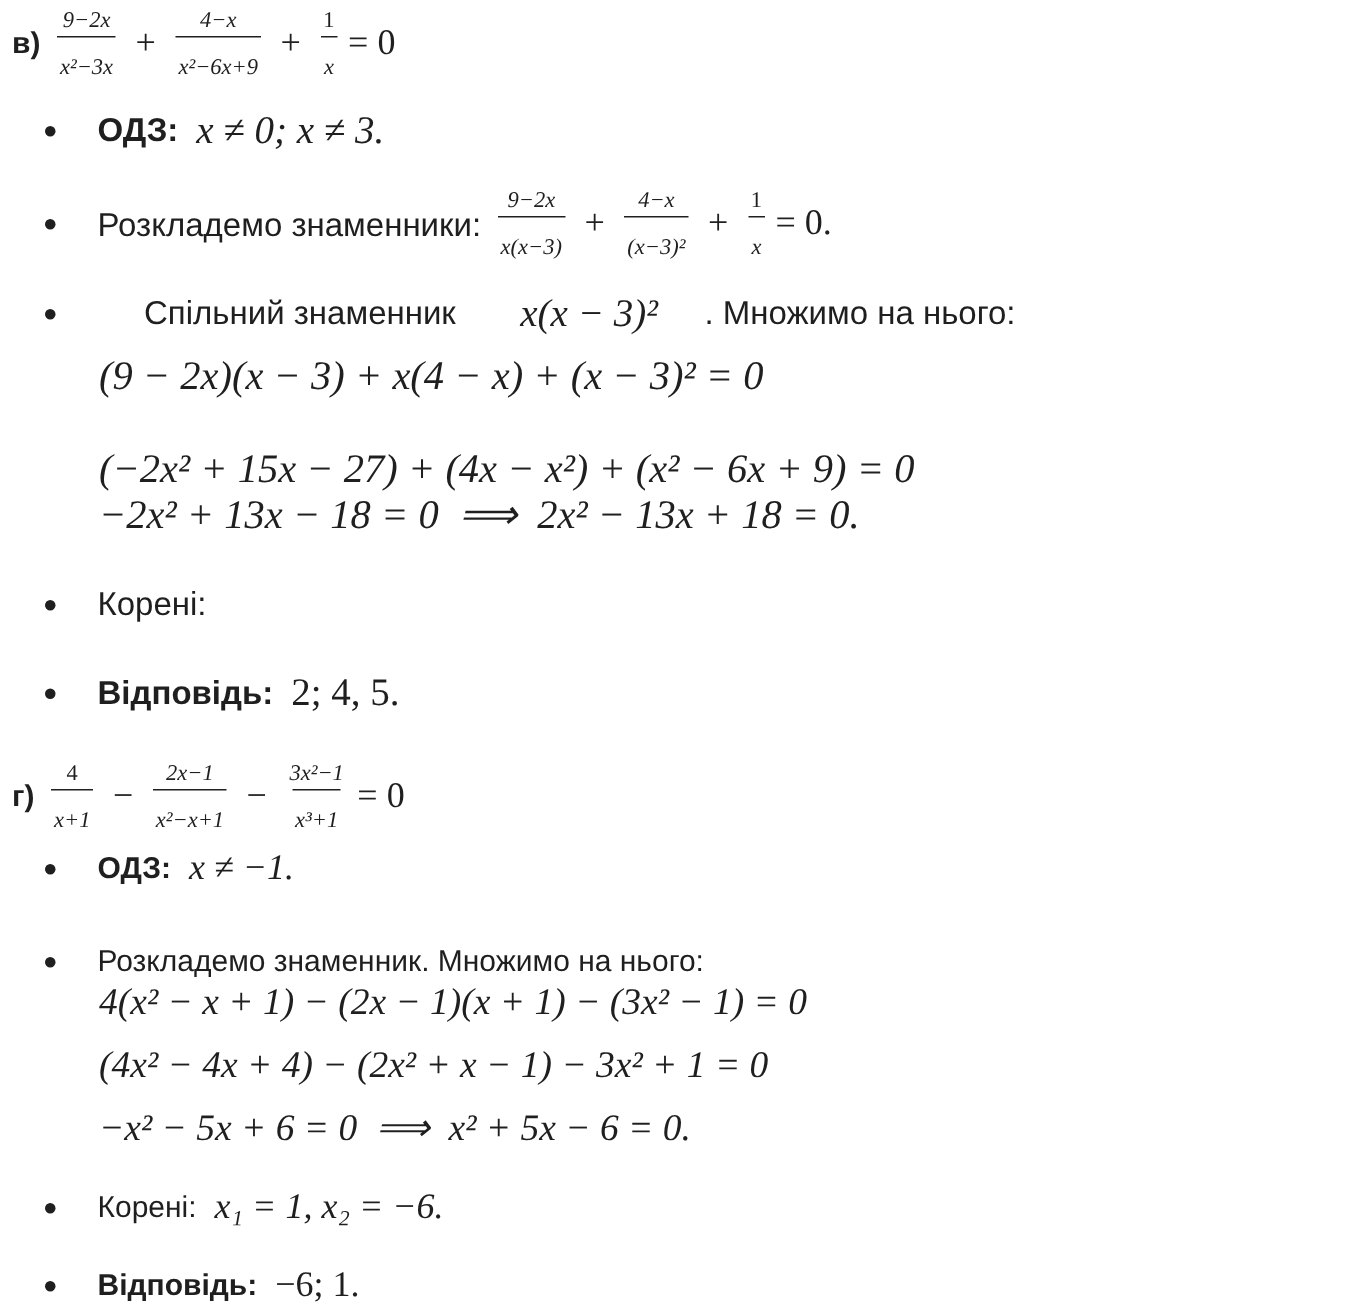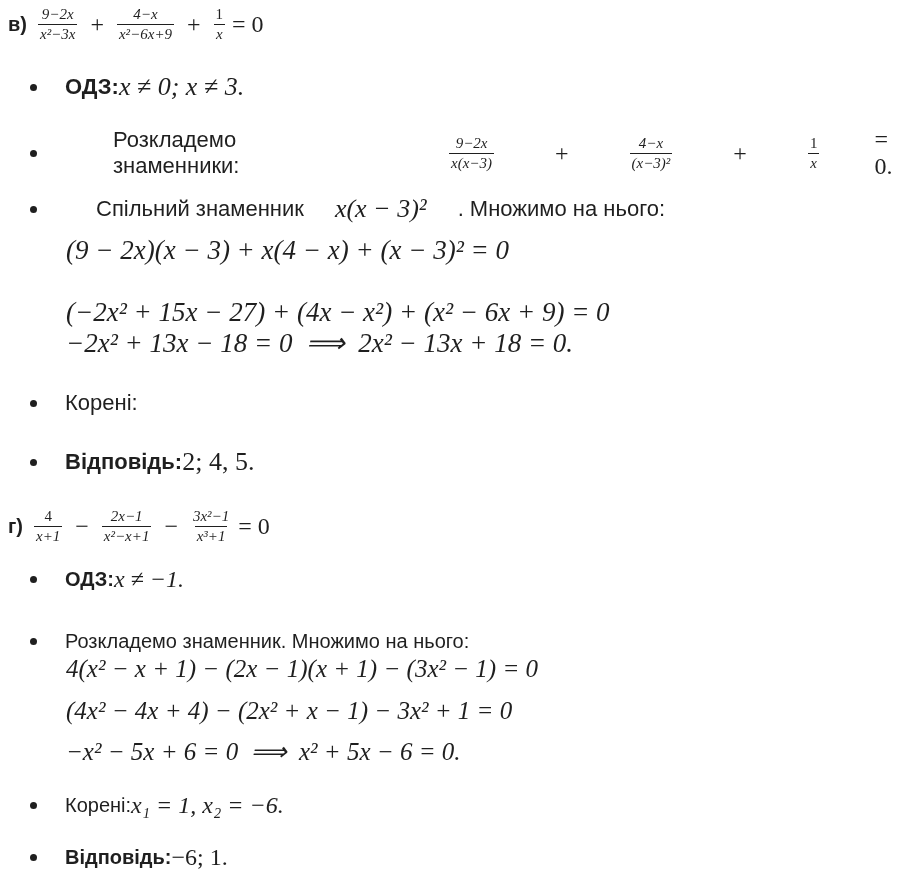--- a/index.html
+++ b/index.html
@@ -13,34 +13,34 @@
     position: absolute; left: 8px;
     display: flex; align-items: center;
   }
   .label { font-weight: bold; font-size: 20px; margin-right: 8px; }
   .frac {
     display: inline-flex; flex-direction: column; align-items: center;
     vertical-align: middle; font-family: "Liberation Serif", serif;
     font-size: 15px; line-height: 1.1; margin: 0 3px;
   }
   .frac .num { padding: 0 2px 1px; }
-  .frac .den { padding: 1px 2px 0; border-top: 1.2px solid #1f1f1f; font-style: italic; }
+  .frac .den { padding: 12px 2px 0; border-top: 1.2px solid #1f1f1f; font-style: italic; }
   .op { font-family: "Liberation Serif", serif; font-size: 24px; margin: 0 10px; color:#1f1f1f; }
   .eq { font-family: "Liberation Serif", serif; font-size: 24px; margin-left: 4px; }
   .item {
     position: absolute; left: 30px; display: flex; align-items: center;
     font-size: 22px;
   }
   .bullet {
     width: 7px; height: 7px; border-radius: 50%; background: #1f1f1f;
     display: inline-block; margin-right: 28px; flex: none;
   }
   .bold { font-weight: bold; }
   .math {
-    font-family: "Liberation Serif", serif; font-size: 26px; margin-left: 0;
+    font-family: "Liberation Serif", serif; font-size: 26px; margin-left: 12px;
     white-space: pre;
   }
   .line {
     position: absolute; left: 66px; font-family: "Liberation Serif", serif;
     font-size: 27px; white-space: pre;
   }
   .small .item { font-size: 20px; }
   .small .math { font-size: 24px; }
   .small .line { font-size: 25px; }
 </style>
@@ -65,21 +65,21 @@
   </span>
   <span class="eq">= 0</span>
 </div>
 
 <div class="item" style="top:72px;">
   <span class="bullet"></span>
   <span class="bold">ОДЗ:</span>
   <span class="math mi">x ≠ 0; x ≠ 3.</span>
 </div>
 
-<div class="item" style="top:126px;gap:48px;">
+<div class="item" style="top:126px;">
   <span class="bullet"></span>
   <span>Розкладемо знаменники:</span>
   <span style="margin-left:8px;"></span>
   <span class="frac">
     <span class="num mi">9−2x</span>
     <span class="den mi">x(x−3)</span>
   </span>
   <span class="op">+</span>
   <span class="frac">
     <span class="num mi">4−x</span>

